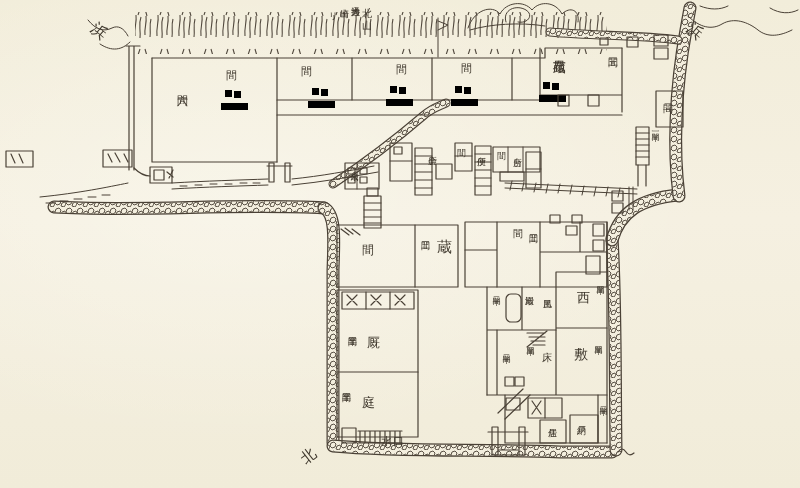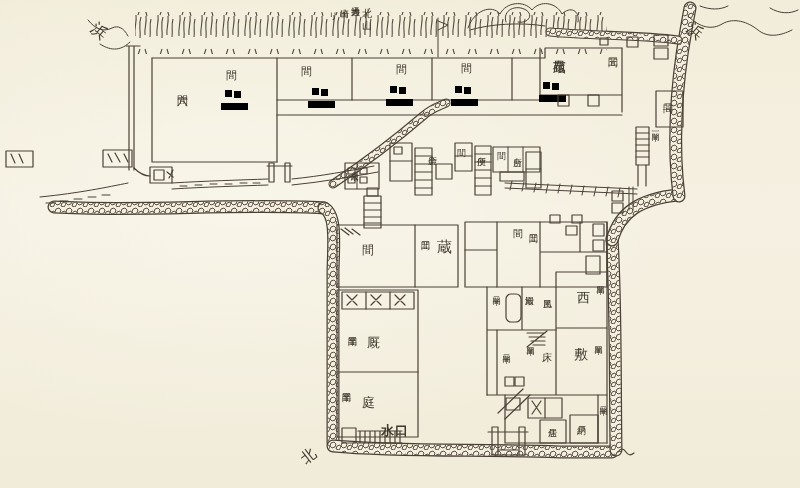--- a/index.html
+++ b/index.html
@@ -269,17 +269,17 @@
   <span class="lbl" style="left:577px;top:291px;font-size:13px;">西</span>
   <span class="lbl v" style="left:595px;top:280px;font-size:8px;">三間半</span>
   <span class="lbl" style="left:574px;top:348px;font-size:14px;">敷</span>
   <span class="lbl v" style="left:593px;top:340px;font-size:8px;">三間半</span>
   <span class="lbl v" style="left:525px;top:341px;font-size:8px;">三間半</span>
   <span class="lbl" style="left:542px;top:353px;font-size:10px;">床</span>
   <span class="lbl v" style="left:501px;top:349px;font-size:8px;">二間半</span>
   <span class="lbl v" style="left:547px;top:421px;font-size:9px;">住居</span>
   <span class="lbl v" style="left:576px;top:419px;font-size:9px;">納戸</span>
   <span class="lbl v" style="left:598px;top:401px;font-size:8px;">二間半</span>
-  <span class="lbl" style="left:381px;top:424px;font-size:13px;font-weight:bold;">水口</span>
+  <span class="lbl" style="left:381px;top:436px;font-size:11px;">水口</span>
   <span class="lbl rneg" style="left:298px;top:455px;font-size:15px;">北</span>
 </div>
 
 </div>
 
 </body></html>

